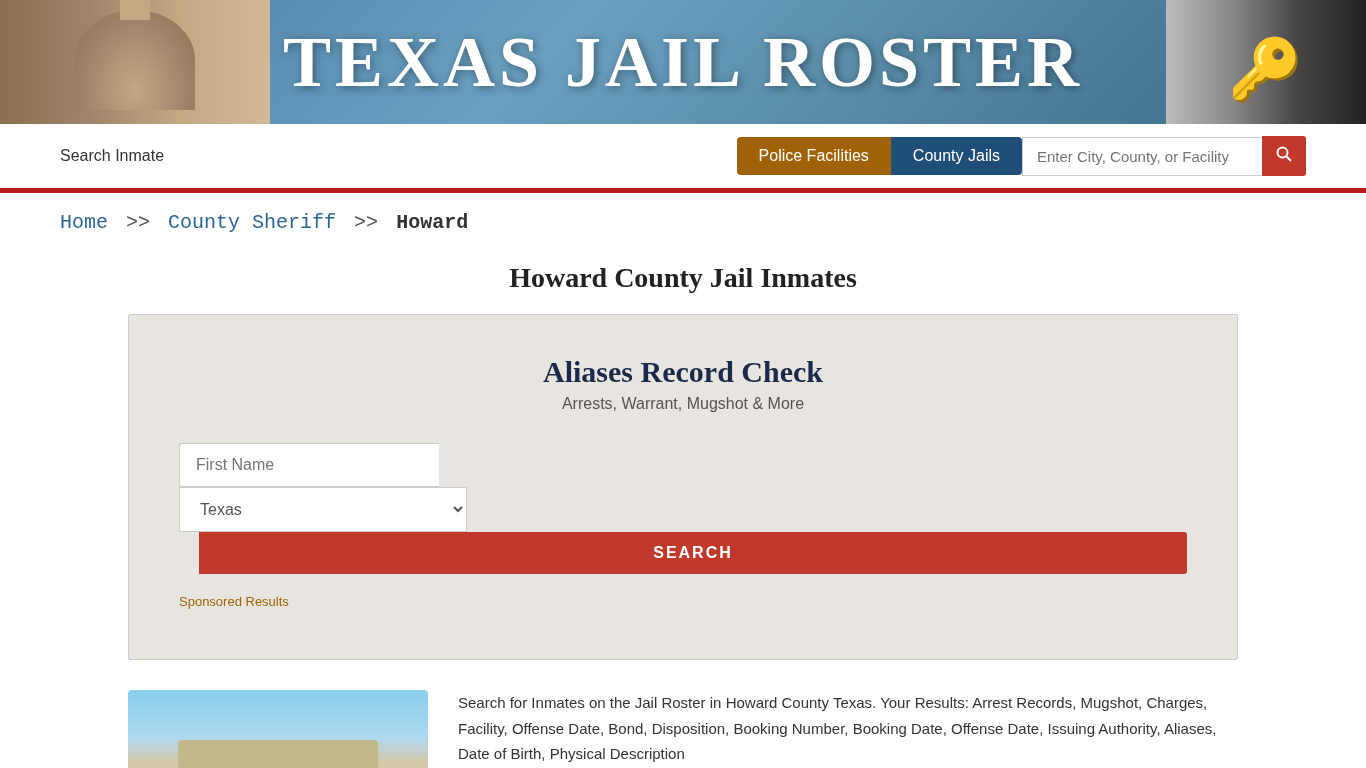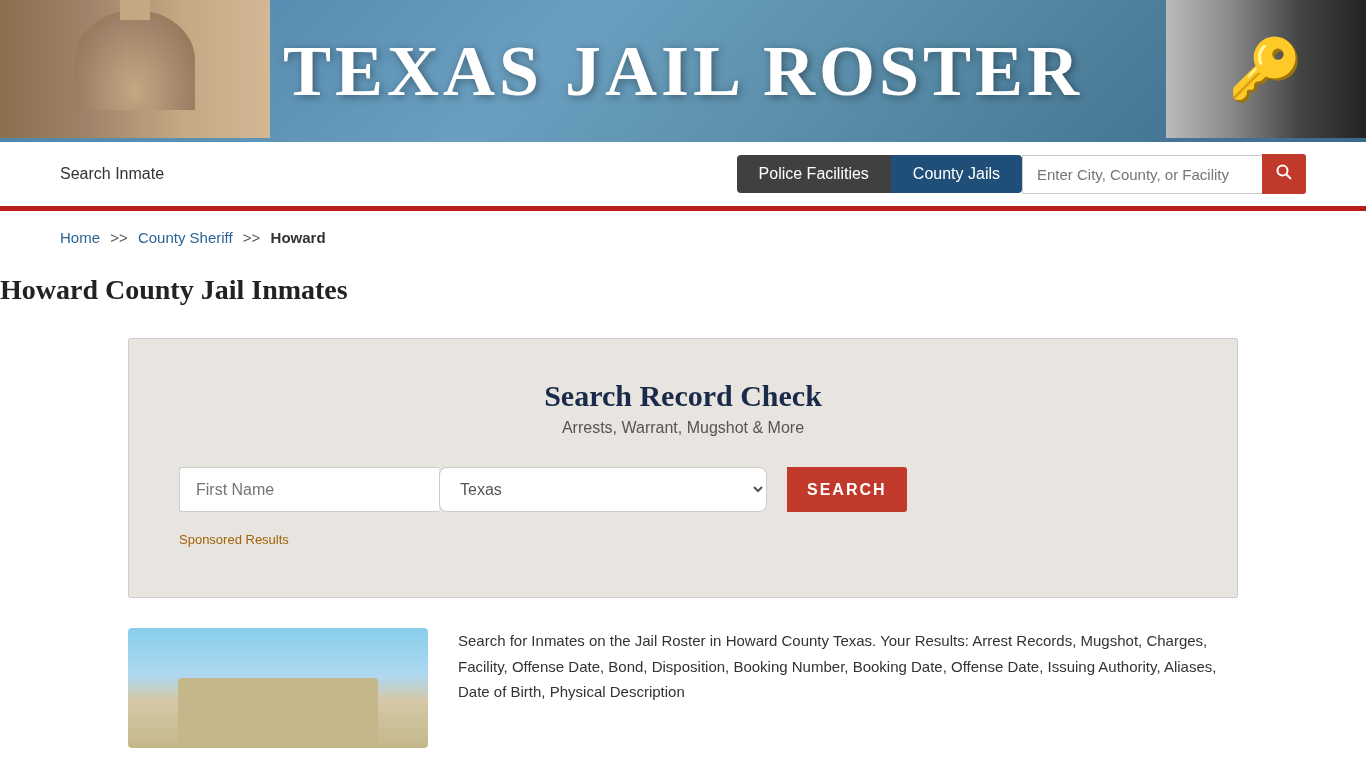--- a/index.html
+++ b/index.html
@@ -1,21 +1,21 @@
 <!DOCTYPE html>
 <html><head>
   <meta charset="utf-8">
   <style>
     * { box-sizing: border-box; margin: 0; padding: 0; }
     body { font-family: Georgia, 'Times New Roman', serif; background: #fff; color: #333; }
 
     
     .header-banner {
       width: 1366px;
-      height: 142px;
+      height: 124px;
       background: linear-gradient(135deg, #4a7fa5 0%, #6a9fc0 40%, #5b8fab 60%, #3a6a8a 100%);
       position: relative;
       overflow: hidden;
       display: flex;
       align-items: center;
       justify-content: center;
     }
     .header-banner .capitol-img {
       position: absolute;
       left: 0;
@@ -90,21 +90,21 @@
     }
     .nav-btn {
       padding: 10px 22px;
       font-size: 16px;
       font-family: Arial, sans-serif;
       cursor: pointer;
       border: none;
       color: #fff;
     }
     .nav-btn-police {
-      background: #404040;
+      background: #a16207;
       border-radius: 4px 0 0 4px;
     }
     .nav-btn-county {
       background: #1f4e79;
       border-radius: 0 4px 4px 0;
     }
     .nav-search-input {
       width: 240px;
       padding: 10px 14px;
       font-size: 15px;
@@ -121,43 +121,44 @@
       cursor: pointer;
       color: #fff;
       font-size: 16px;
       border-radius: 0 3px 3px 0;
     }
 
     
     .breadcrumb {
       width: 1100px;
       padding: 18px 60px;
-      font-family: Liberation Sans, sans-serif;
-      font-size: 15px;
+      font-family: Liberation Mono, monospace;
+      font-size: 20px;
     }
     .breadcrumb a {
       color: #2a6496;
       text-decoration: none;
     }
     .breadcrumb .separator {
       color: #555;
       margin: 0 6px;
     }
     .breadcrumb .current {
       font-weight: bold;
       color: #333;
     }
 
     
     .page-title {
+      text-align: center;
       font-family: Georgia, serif;
       font-size: 28px;
       font-weight: bold;
       color: #222;
-      margin: 10px 0 32px;
+      margin: 10px 0 20px;
     }
 
     
     .record-check-box {
       width: 1110px;
       margin: 0 auto 30px;
       background: #e8e4df;
       border: 1px solid #ccc;
       padding: 40px 50px 50px;
       border-radius: 2px;
@@ -175,42 +176,43 @@
       font-family: Arial, sans-serif;
       font-size: 16px;
       color: #555;
       margin-bottom: 30px;
     }
     .search-form {
       display: flex;
       gap: 0;
       align-items: stretch;
       margin-bottom: 20px;
+      flex-direction: column;
     }
     .search-form input, .search-form select {
       padding: 12px 16px;
       font-size: 16px;
       font-family: Arial, sans-serif;
       border: 1px solid #ccc;
       outline: none;
       background: #fff;
       color: #555;
     }
     .search-form .first-name {
       width: 260px;
       border-radius: 3px 0 0 3px;
       border-right: none;
     }
     .search-form .last-name {
       width: 260px;
       border-right: none;
     }
     .search-form .state-select {
-      width: 328px;
-      border-radius: 8px;
+      width: 288px;
+      border-radius: 0;
     }
     .search-btn {
       background: #c0392b;
       color: #fff;
       border: none;
       padding: 12px 20px;
       font-size: 16px;
       font-weight: bold;
       font-family: Arial, sans-serif;
       letter-spacing: 2px;
@@ -292,21 +294,21 @@
   <a href="#">Home</a>
   <span class="separator">&gt;&gt;</span>
   <a href="#">County Sheriff</a>
   <span class="separator">&gt;&gt;</span>
   <span class="current">Howard</span>
 </div>
 
 <h1 class="page-title">Howard County Jail Inmates</h1>
 
 <div class="record-check-box">
-  <div class="record-check-title">Search Record Check</div>
+  <div class="record-check-title">Aliases Record Check</div>
   <div class="record-check-subtitle">Arrests, Warrant, Mugshot &amp; More</div>
   <div class="search-form">
     <input class="first-name" type="text" placeholder="First Name" style="">
     <select class="state-select" id="state-select">
     <option value="Alabama">Alabama</option><option value="Alaska">Alaska</option><option value="Arizona">Arizona</option><option value="Arkansas">Arkansas</option><option value="California">California</option><option value="Colorado">Colorado</option><option value="Connecticut">Connecticut</option><option value="Delaware">Delaware</option><option value="Florida">Florida</option><option value="Georgia">Georgia</option><option value="Hawaii">Hawaii</option><option value="Idaho">Idaho</option><option value="Illinois">Illinois</option><option value="Indiana">Indiana</option><option value="Iowa">Iowa</option><option value="Kansas">Kansas</option><option value="Kentucky">Kentucky</option><option value="Louisiana">Louisiana</option><option value="Maine">Maine</option><option value="Maryland">Maryland</option><option value="Massachusetts">Massachusetts</option><option value="Michigan">Michigan</option><option value="Minnesota">Minnesota</option><option value="Mississippi">Mississippi</option><option value="Missouri">Missouri</option><option value="Montana">Montana</option><option value="Nebraska">Nebraska</option><option value="Nevada">Nevada</option><option value="New Hampshire">New Hampshire</option><option value="New Jersey">New Jersey</option><option value="New Mexico">New Mexico</option><option value="New York">New York</option><option value="North Carolina">North Carolina</option><option value="North Dakota">North Dakota</option><option value="Ohio">Ohio</option><option value="Oklahoma">Oklahoma</option><option value="Oregon">Oregon</option><option value="Pennsylvania">Pennsylvania</option><option value="Rhode Island">Rhode Island</option><option value="South Carolina">South Carolina</option><option value="South Dakota">South Dakota</option><option value="Tennessee">Tennessee</option><option value="Texas" selected="">Texas</option><option value="Utah">Utah</option><option value="Vermont">Vermont</option><option value="Virginia">Virginia</option><option value="Washington">Washington</option><option value="West Virginia">West Virginia</option><option value="Wisconsin">Wisconsin</option><option value="Wyoming">Wyoming</option></select>
     <button class="search-btn">SEARCH</button>
   </div>
   <div class="sponsored-label">Sponsored Results</div>
 </div>
 

